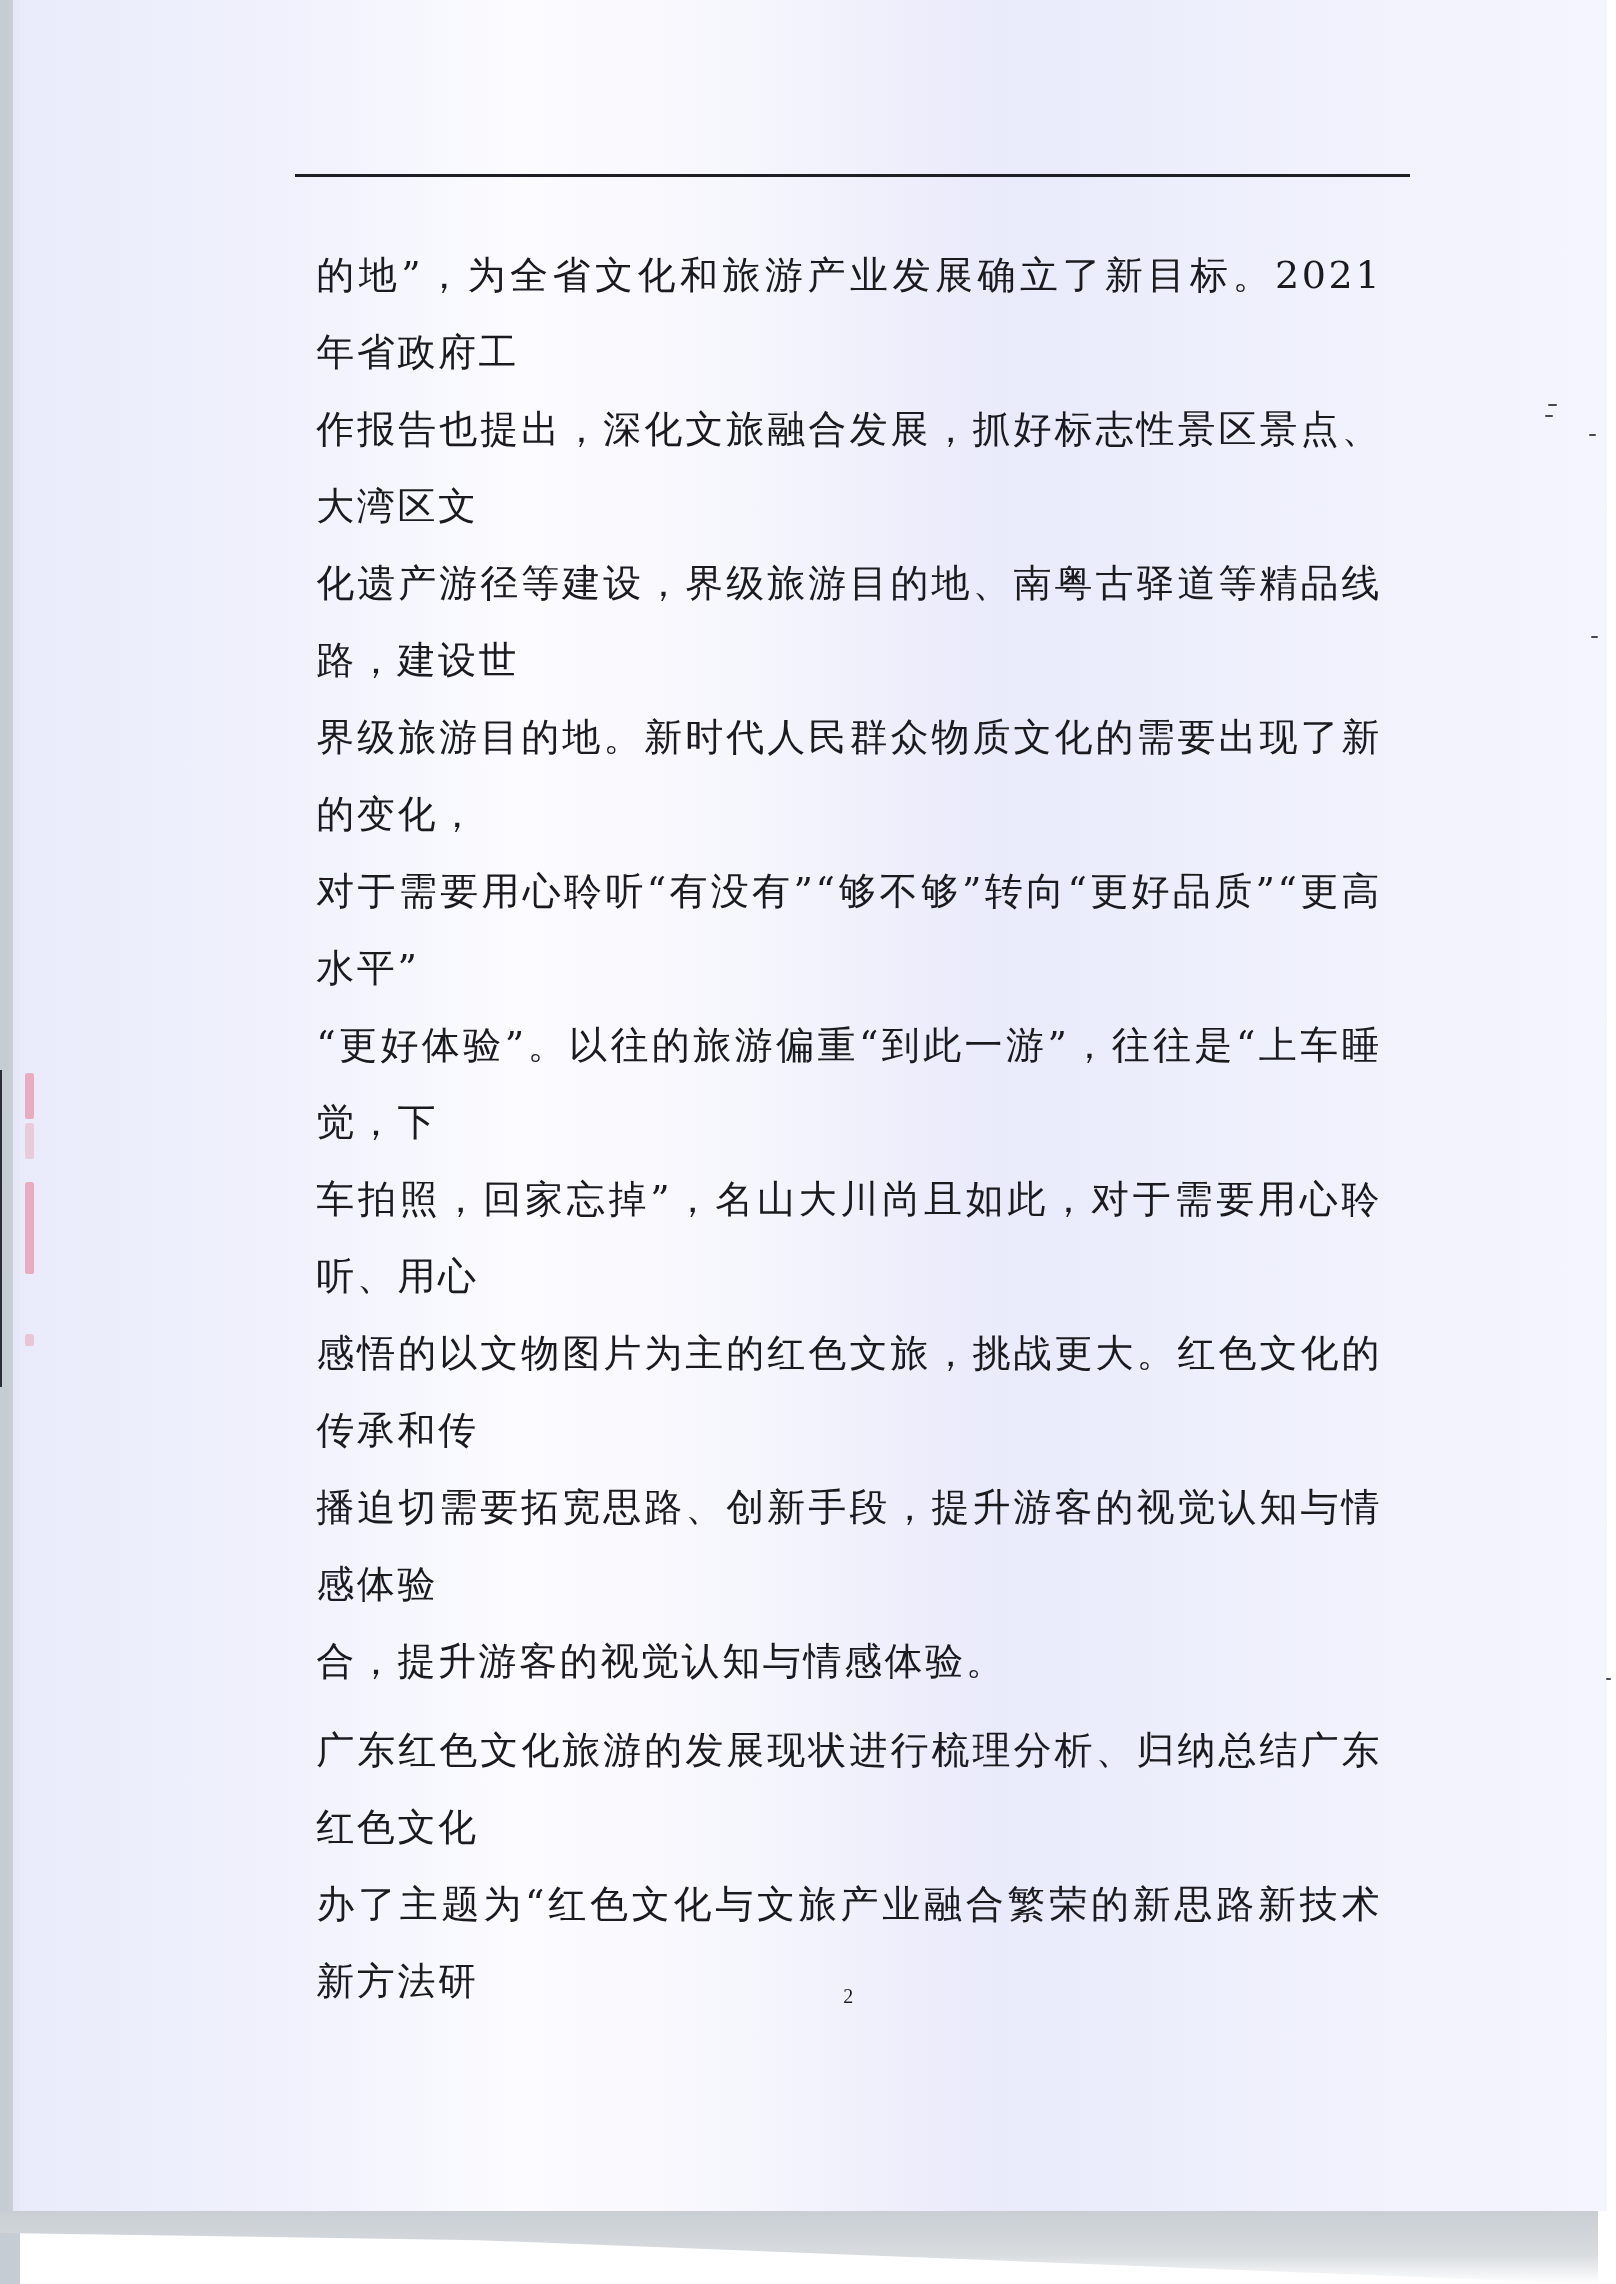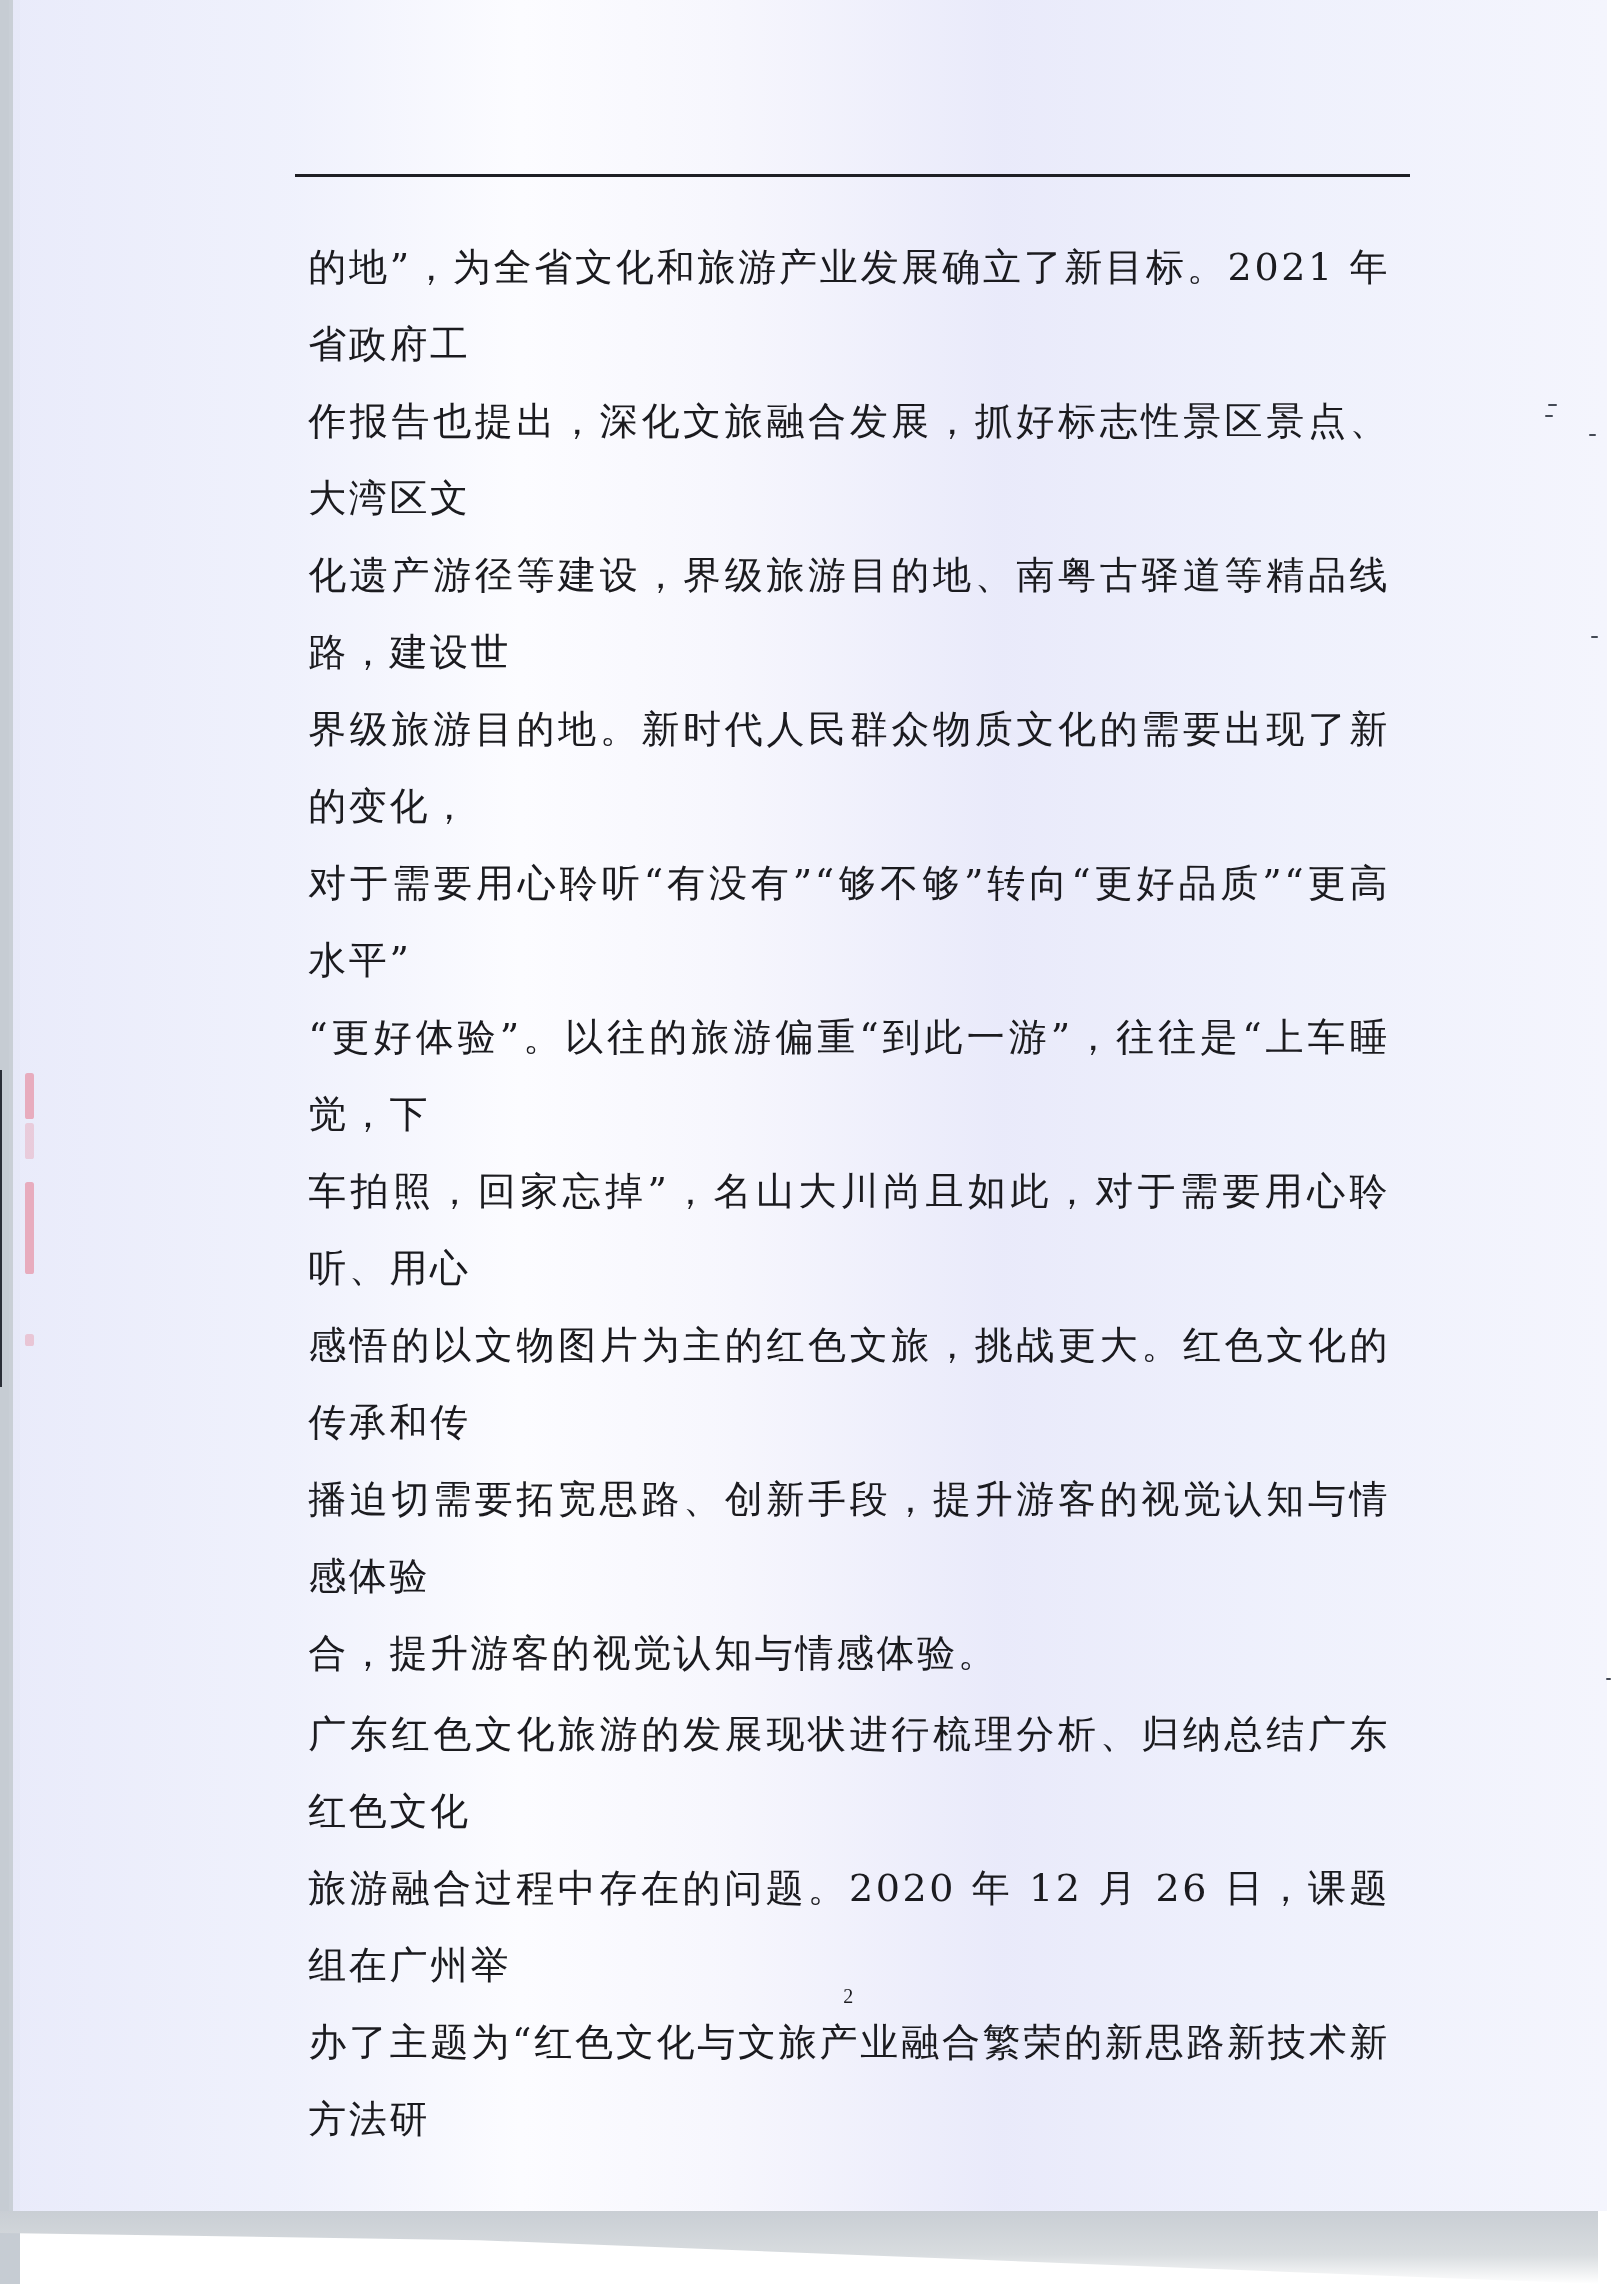--- a/index.html
+++ b/index.html
@@ -72,21 +72,21 @@
     .text-block {
       position: absolute;
       left: 295px;
       top: 225px;
       width: 1090px;
       color: #1b1b1f;
       font-size: 38px;
       letter-spacing: 2.6px;
     }
     .para {
-      margin: 4px;
+      margin: 12px;
       line-height: 77px;
       text-align: justify;
       text-align-last: left;
     }
     .page-number {
       position: absolute;
       left: 834px;
       top: 1985px;
       font-size: 20px;
       color: #1b1b1f;
@@ -128,21 +128,20 @@
       <span style="display:block">界级旅游目的地。新时代人民群众物质文化的需要出现了新的变化，</span>
       <span style="display:block">对于需要用心聆听“有没有”“够不够”转向“更好品质”“更高水平”</span>
       <span style="display:block">“更好体验”。以往的旅游偏重“到此一游”，往往是“上车睡觉，下</span>
       <span style="display:block">车拍照，回家忘掉”，名山大川尚且如此，对于需要用心聆听、用心</span>
       <span style="display:block">感悟的以文物图片为主的红色文旅，挑战更大。红色文化的传承和传</span>
       <span style="display:block">播迫切需要拓宽思路、创新手段，提升游客的视觉认知与情感体验</span>
       <span style="display:block">合，提升游客的视觉认知与情感体验。</span>
     </p>
     <p class="para">
       <span style="display:block">广东红色文化旅游的发展现状进行梳理分析、归纳总结广东红色文化</span>
-      <span style="display:block">旅游融合过程中存在的问题。2020 年 12 月 26 日，课题组在广州举</span>
       <span style="display:block">办了主题为“红色文化与文旅产业融合繁荣的新思路新技术新方法研</span>
 
     </p>
   </div>
 
   <div class="page-number">2</div>
 </div>
 
 <div class="bottom-shadow"></div>
 

